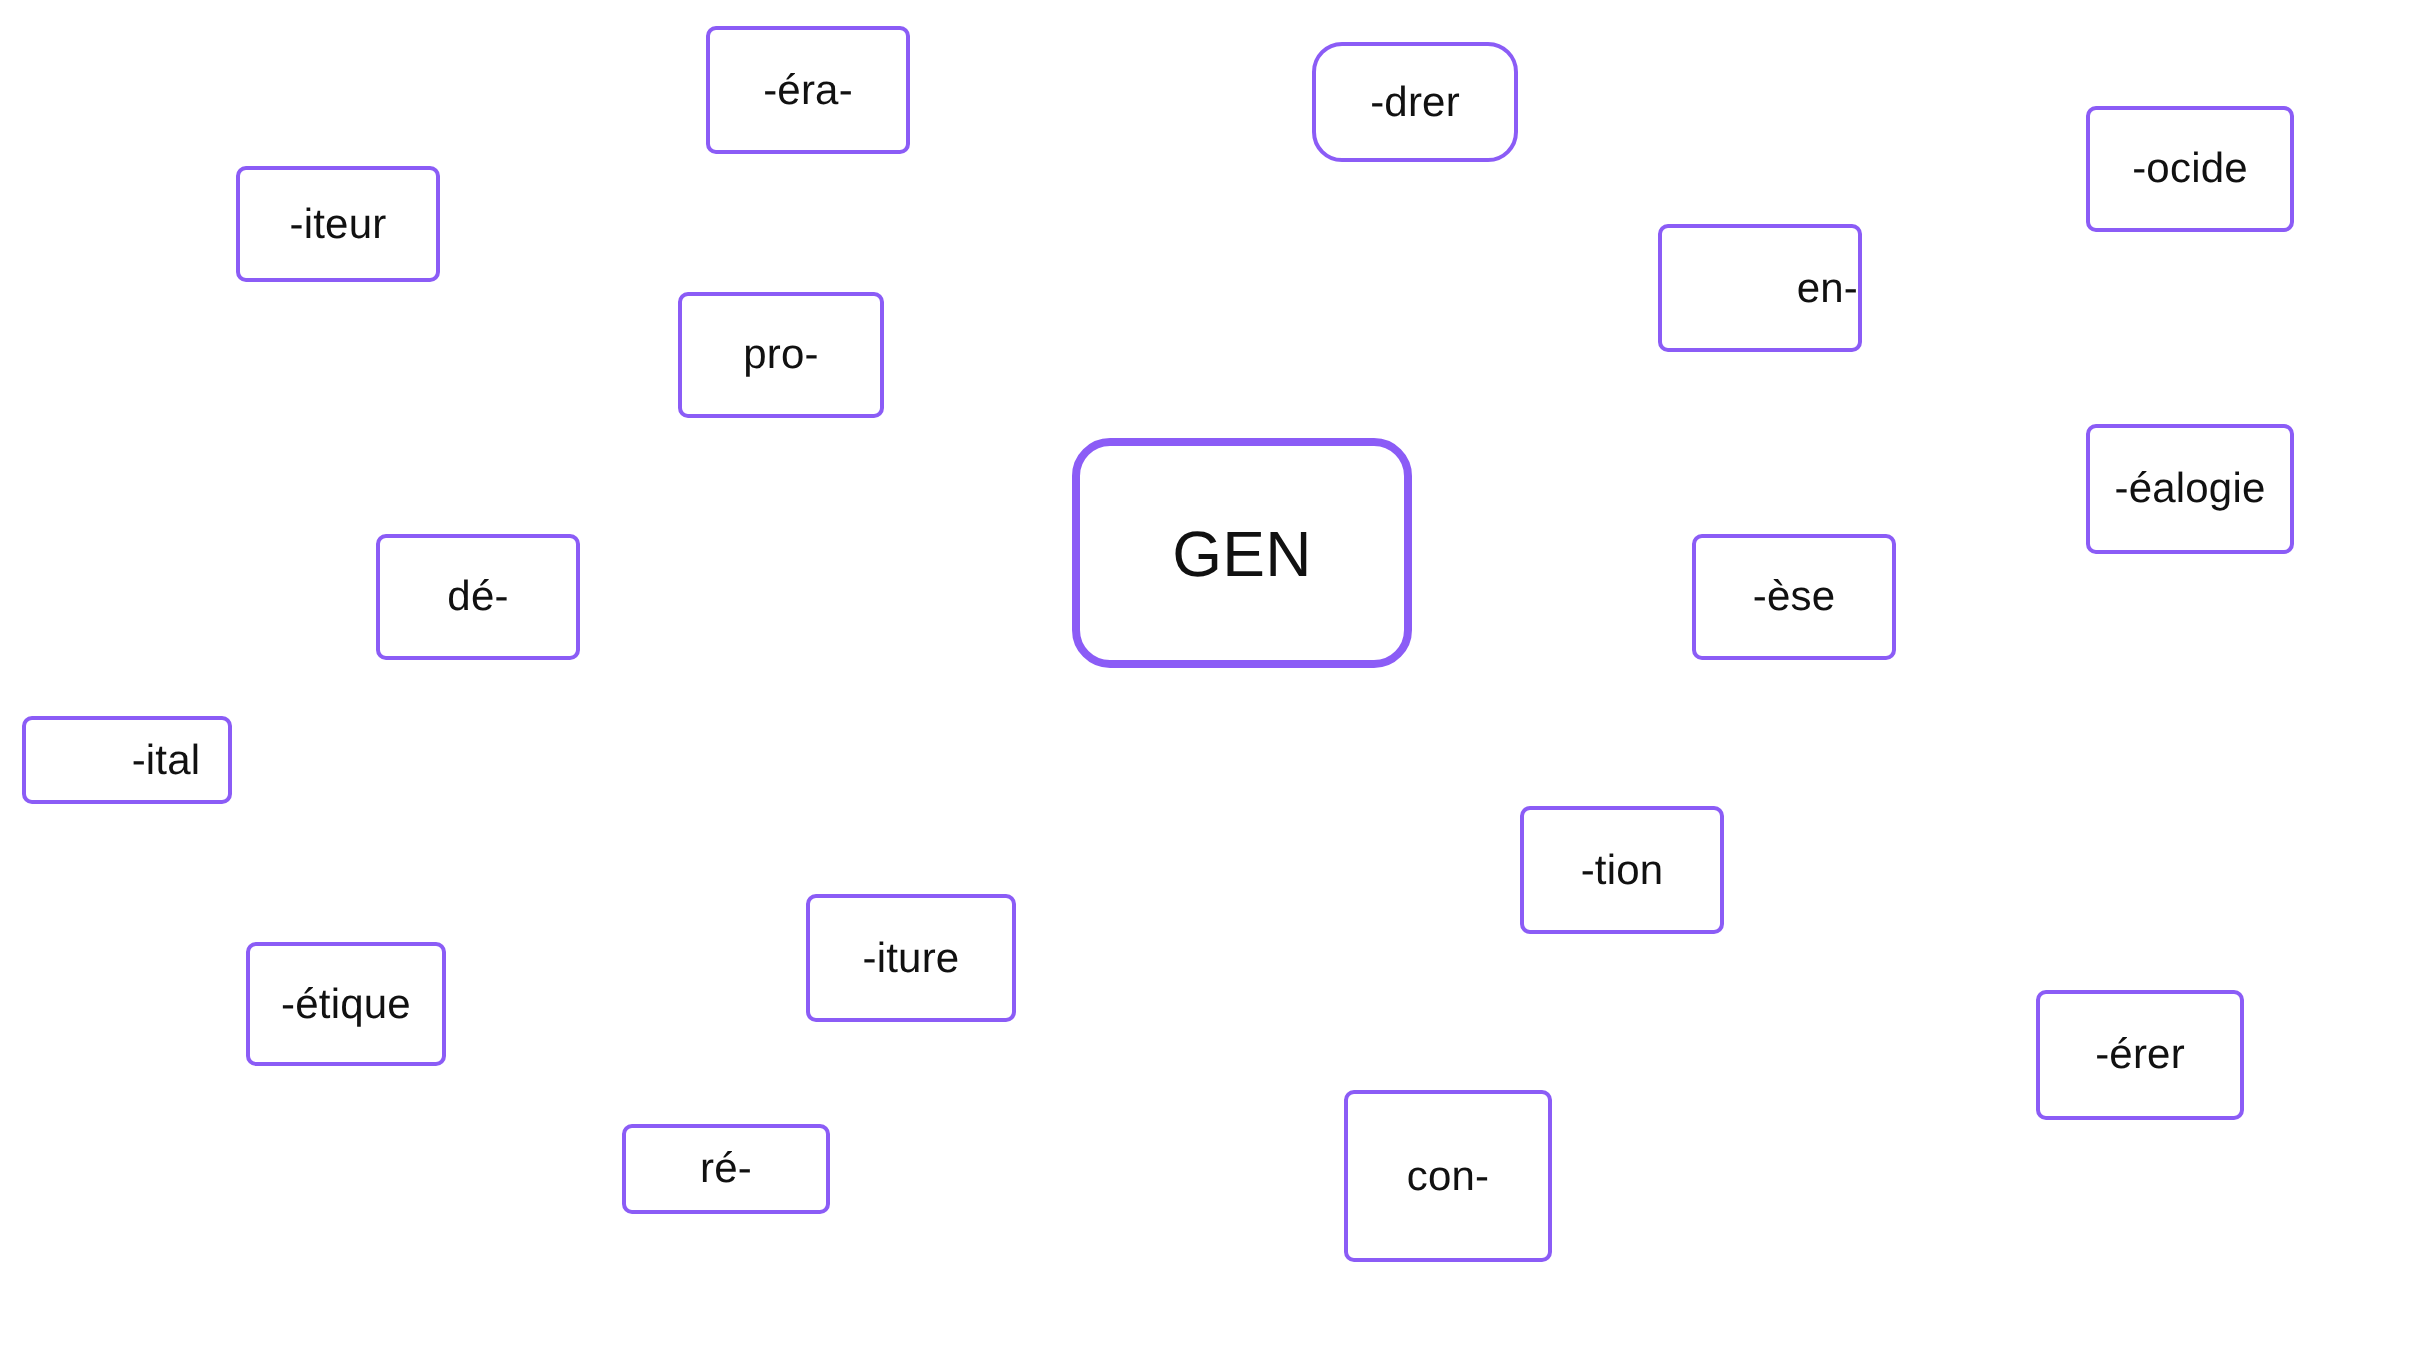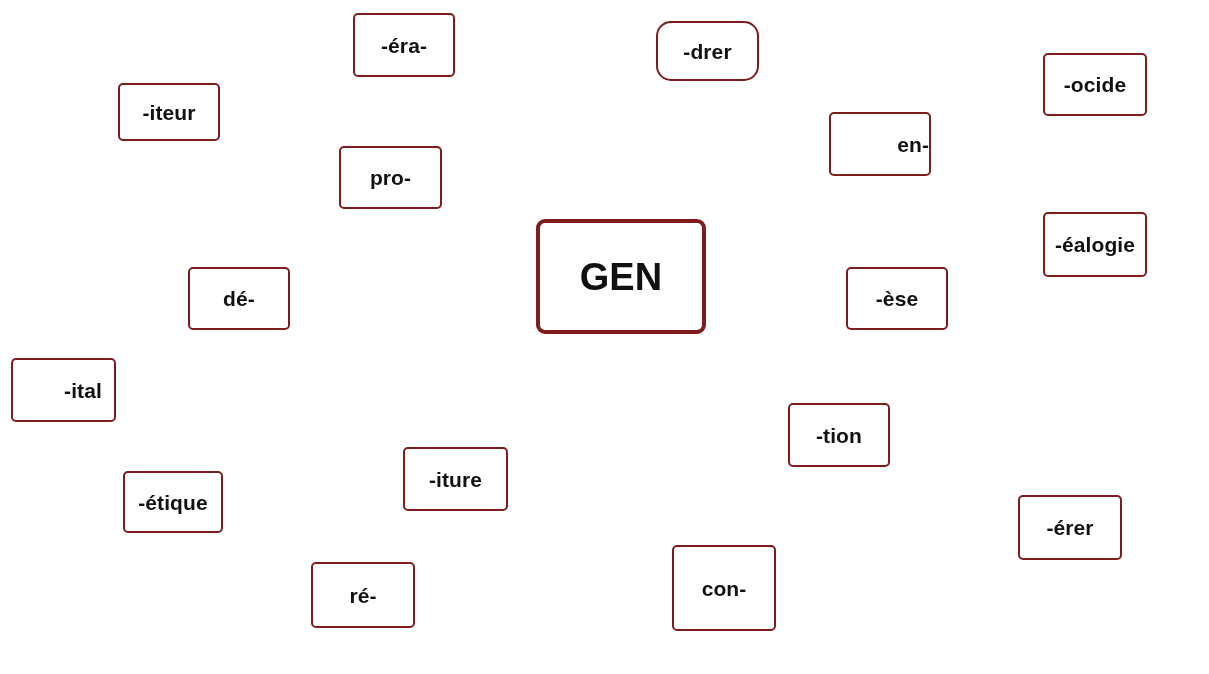--- a/index.html
+++ b/index.html
@@ -15,37 +15,36 @@
     position: relative;
     width: 1209px;
     height: 674px;
     background: #ffffff;
     overflow: hidden;
   }
   .card {
     position: absolute;
     box-sizing: border-box;
     background: #ffffff;
-    border: 2px solid #7f1d1d;
+    border: 2px solid #8b5cf6;
     border-radius: 5px;
     display: flex;
     align-items: center;
     justify-content: center;
     color: #111111;
     font-family: "Liberation Sans", sans-serif;
     font-size: 21px;
     line-height: 1;
     letter-spacing: 0.1px;
     white-space: nowrap;
-    font-weight: bold;
   }
   .card.root {
     border-width: 4px;
-    border-radius: 9px;
-    font-size: 38px;
+    border-radius: 19px;
+    font-size: 32px;
   }
   .card-label {
     display: block;
     pointer-events: none;
   }
   .watermark {
     position: absolute;
     color: #1a1a1a;
     font-family: "Liberation Sans", sans-serif;
     font-size: 19px;
@@ -83,37 +82,37 @@
       </div>
       <div class="card" style="left: 1043px; top: 212px; width: 104px; height: 65px;">
         <span class="card-label">-éalogie</span>
       </div>
       <div class="card" style="left: 188px; top: 267px; width: 102px; height: 63px;">
         <span class="card-label">dé-</span>
       </div>
       <div class="card" style="left: 846px; top: 267px; width: 102px; height: 63px;">
         <span class="card-label">-èse</span>
       </div>
-      <div class="card" style="left: 11px; top: 358px; width: 105px; height: 64px; padding-left: 39px;">
+      <div class="card" style="left: 11px; top: 358px; width: 105px; height: 44px; padding-left: 39px;">
         <span class="card-label">-ital</span>
       </div>
       <div class="card" style="left: 403px; top: 403px; width: 105px; height: 64px; margin-top: 44px;">
         <span class="card-label">-iture</span>
       </div>
-      <div class="card" style="left: 788px; top: 403px; width: 102px; height: 64px;">
+      <div class="card" style="left: 760px; top: 403px; width: 102px; height: 64px;">
         <span class="card-label">-tion</span>
       </div>
       <div class="card" style="left: 123px; top: 471px; width: 100px; height: 62px;">
         <span class="card-label">-étique</span>
       </div>
       <div class="card" style="left: 1018px; top: 495px; width: 104px; height: 65px;">
         <span class="card-label">-érer</span>
       </div>
       <div class="card" style="left: 672px; top: 545px; width: 104px; height: 86px; justify-content: center;">
         <span class="card-label">con-</span>
       </div>
-      <div class="card" style="left: 311px; top: 562px; width: 104px; height: 66px;">
+      <div class="card" style="left: 311px; top: 562px; width: 104px; height: 45px;">
         <span class="card-label">ré-</span>
       </div>
     </div>
 
 
 </div>
 
 </body></html>

